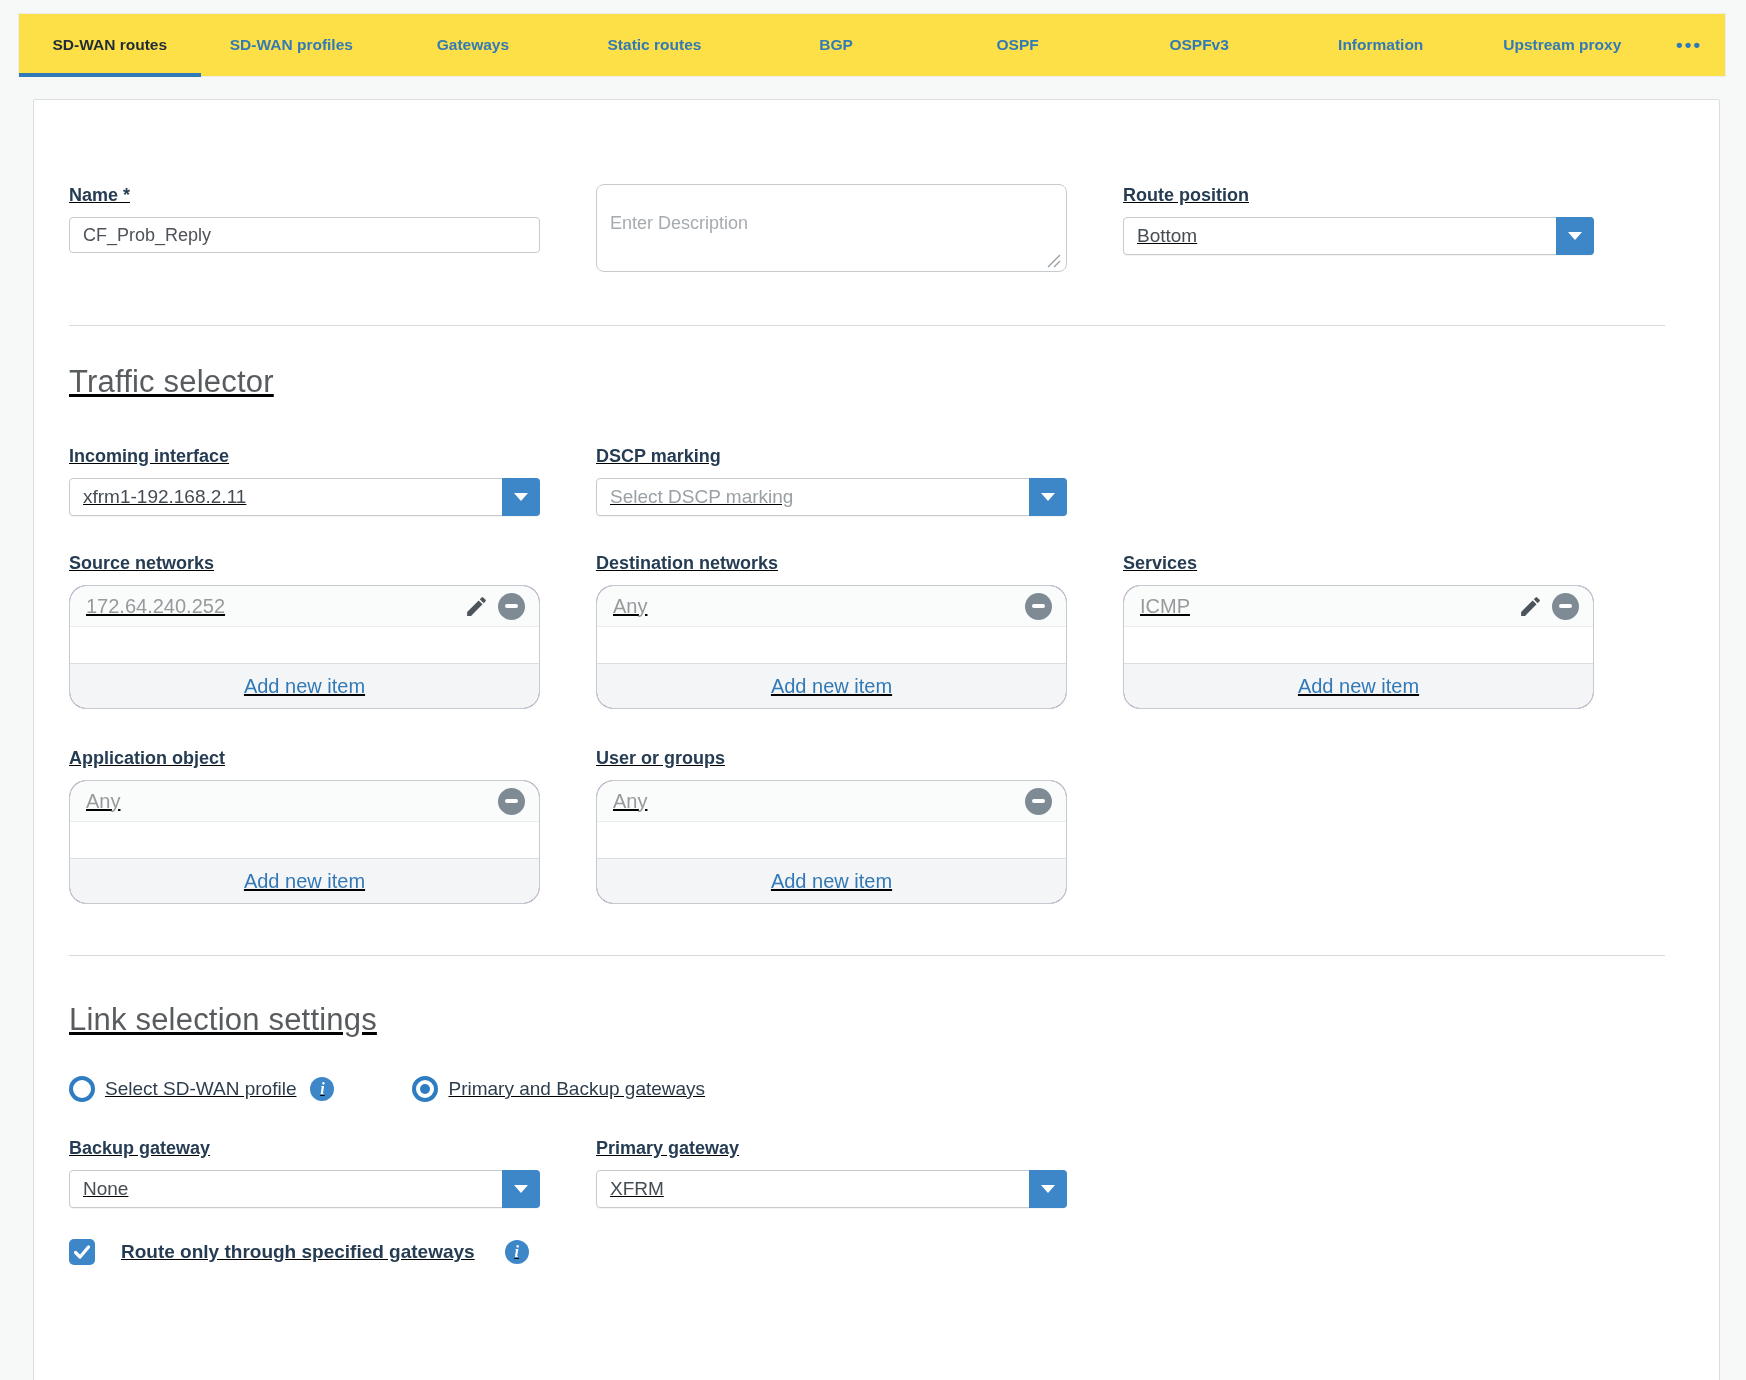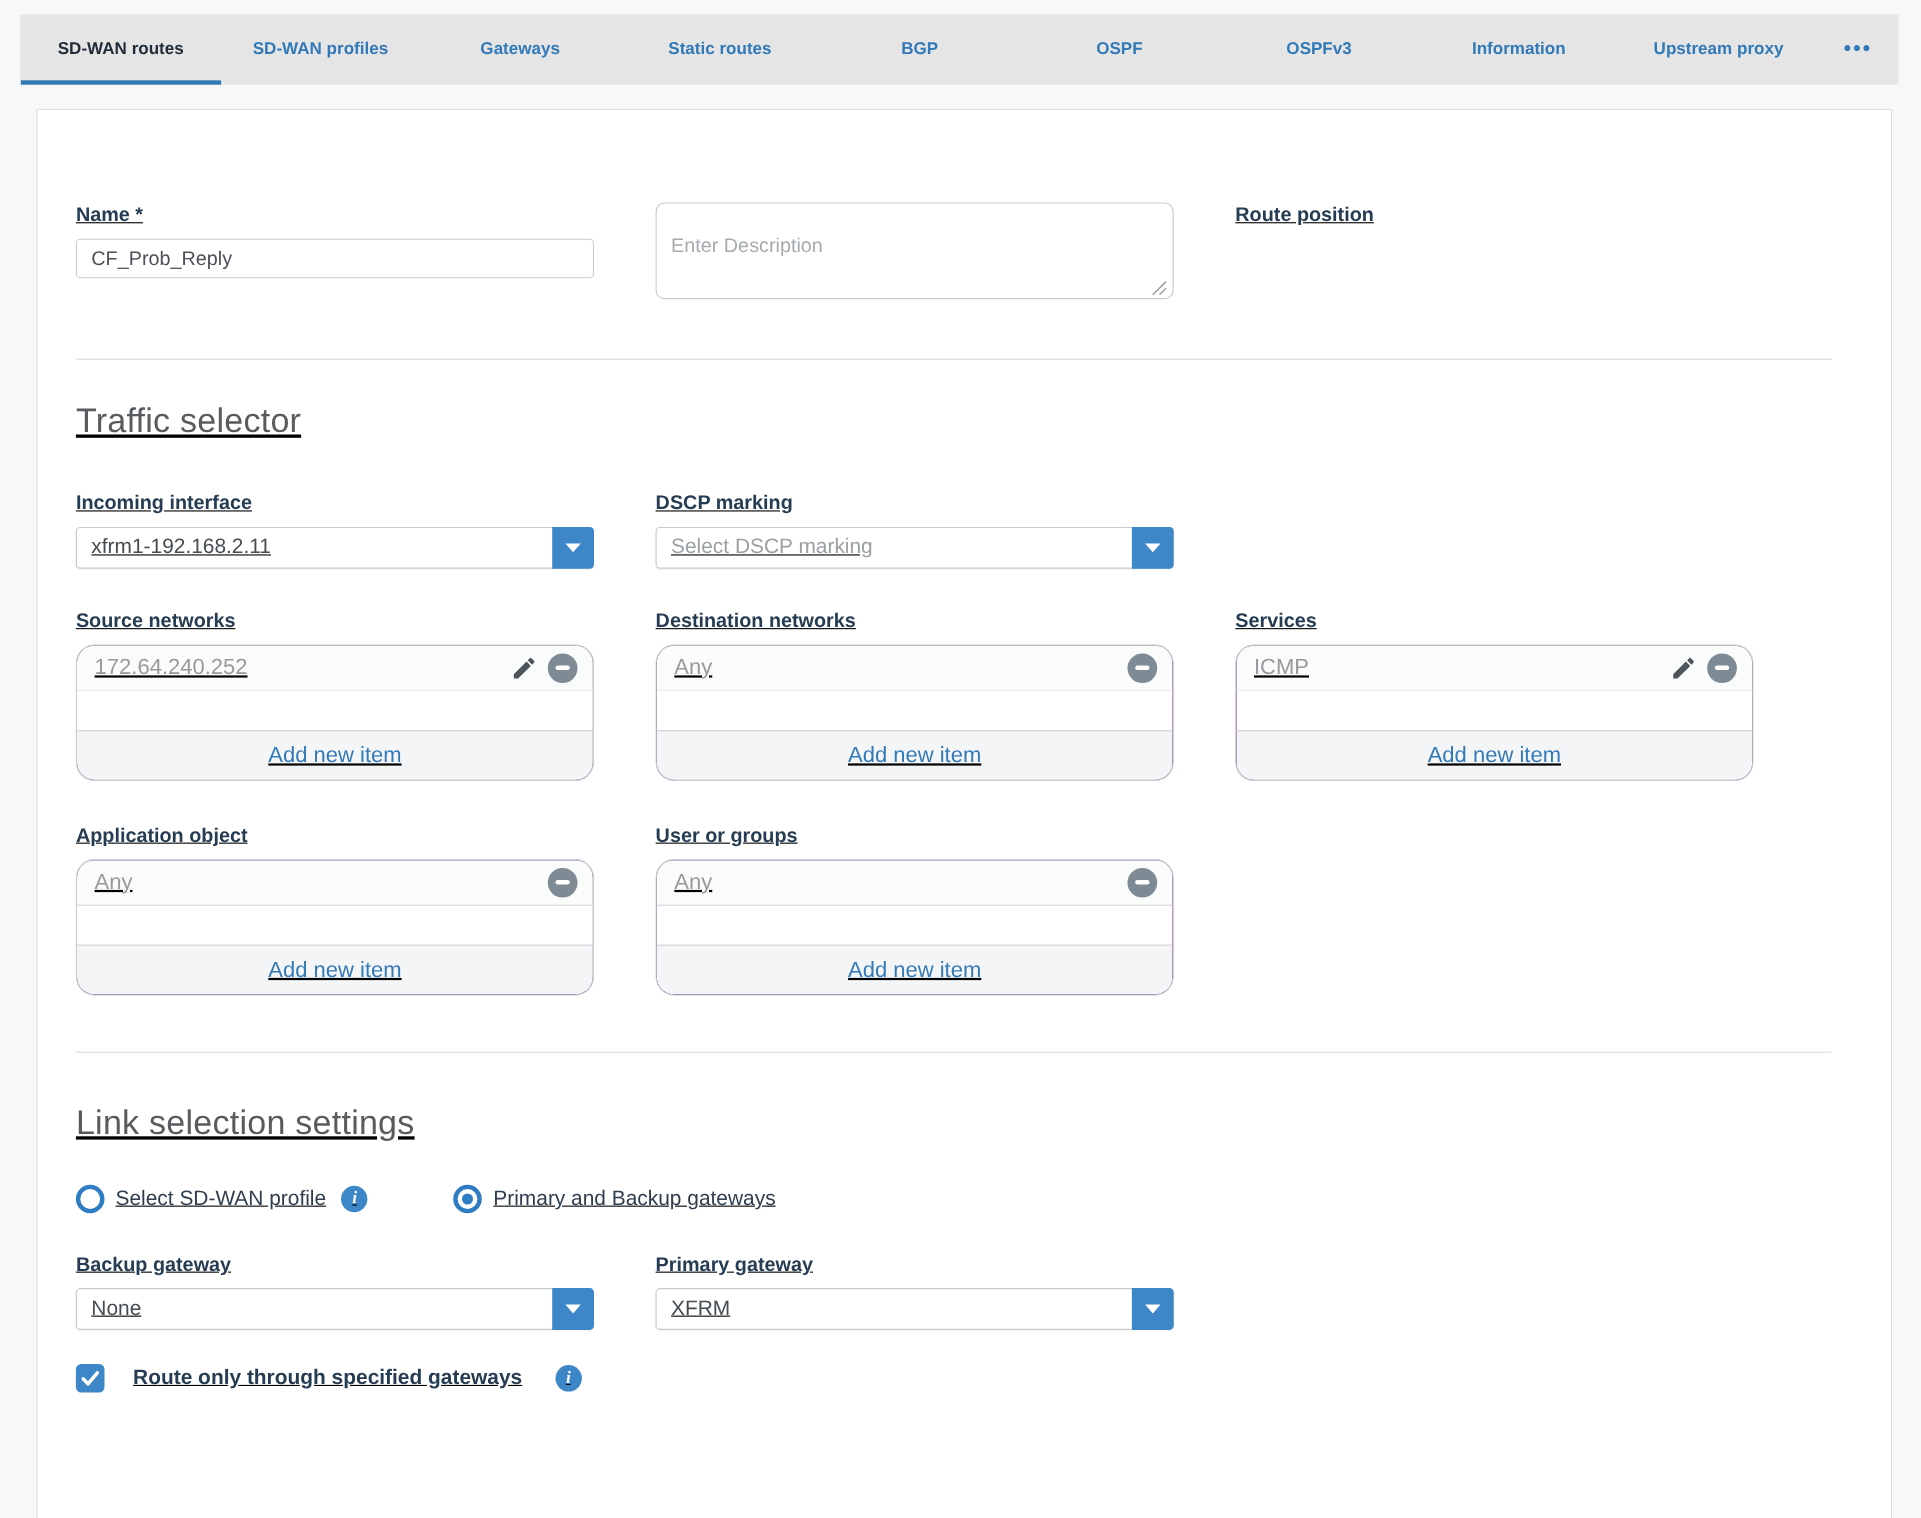--- a/index.html
+++ b/index.html
@@ -7,21 +7,21 @@
     width: 1746px; height: 1380px;
     background: #f7f8f8;
     font-family: "Liberation Sans", sans-serif;
     overflow: hidden;
   }
 
   
   .tabbar {
     margin: 13px 20px 0 18px;
     height: 64px;
-    background: #e5e5e5;
+    background: #fde047;
     border: 1px solid #ececed;
     display: flex;
     align-items: stretch;
   }
   .tab {
     flex: 1 1 0;
     display: flex;
     align-items: center;
     justify-content: center;
     font-size: 15.5px;
@@ -306,20 +306,26 @@
       <div class="textarea-wrap">
         <textarea placeholder="Enter Description" style=""></textarea>
         <svg class="resize-grip" viewBox="0 0 14 14">
           <path d="M13 1 L1 13 M13 7 L7 13" stroke="#9aa0a4" stroke-width="1.4" fill="none"></path>
         </svg>
       </div>
     </div>
 
     <div class="field">
       <div class="field-label">Route position</div>
+      <div class="dd">
+        <span class="dd-value">Bottom</span>
+        <span class="dd-btn">
+            <span class="dd-tri"></span>
+          </span>
+      </div>
     </div>
   </div>
 
   <hr class="divider hr1">
 
   <h2 class="section-title h2-traffic">Traffic selector</h2>
 
   <div class="grid3 row-iface">
     <div class="field">
       <div class="field-label">Incoming interface</div>

